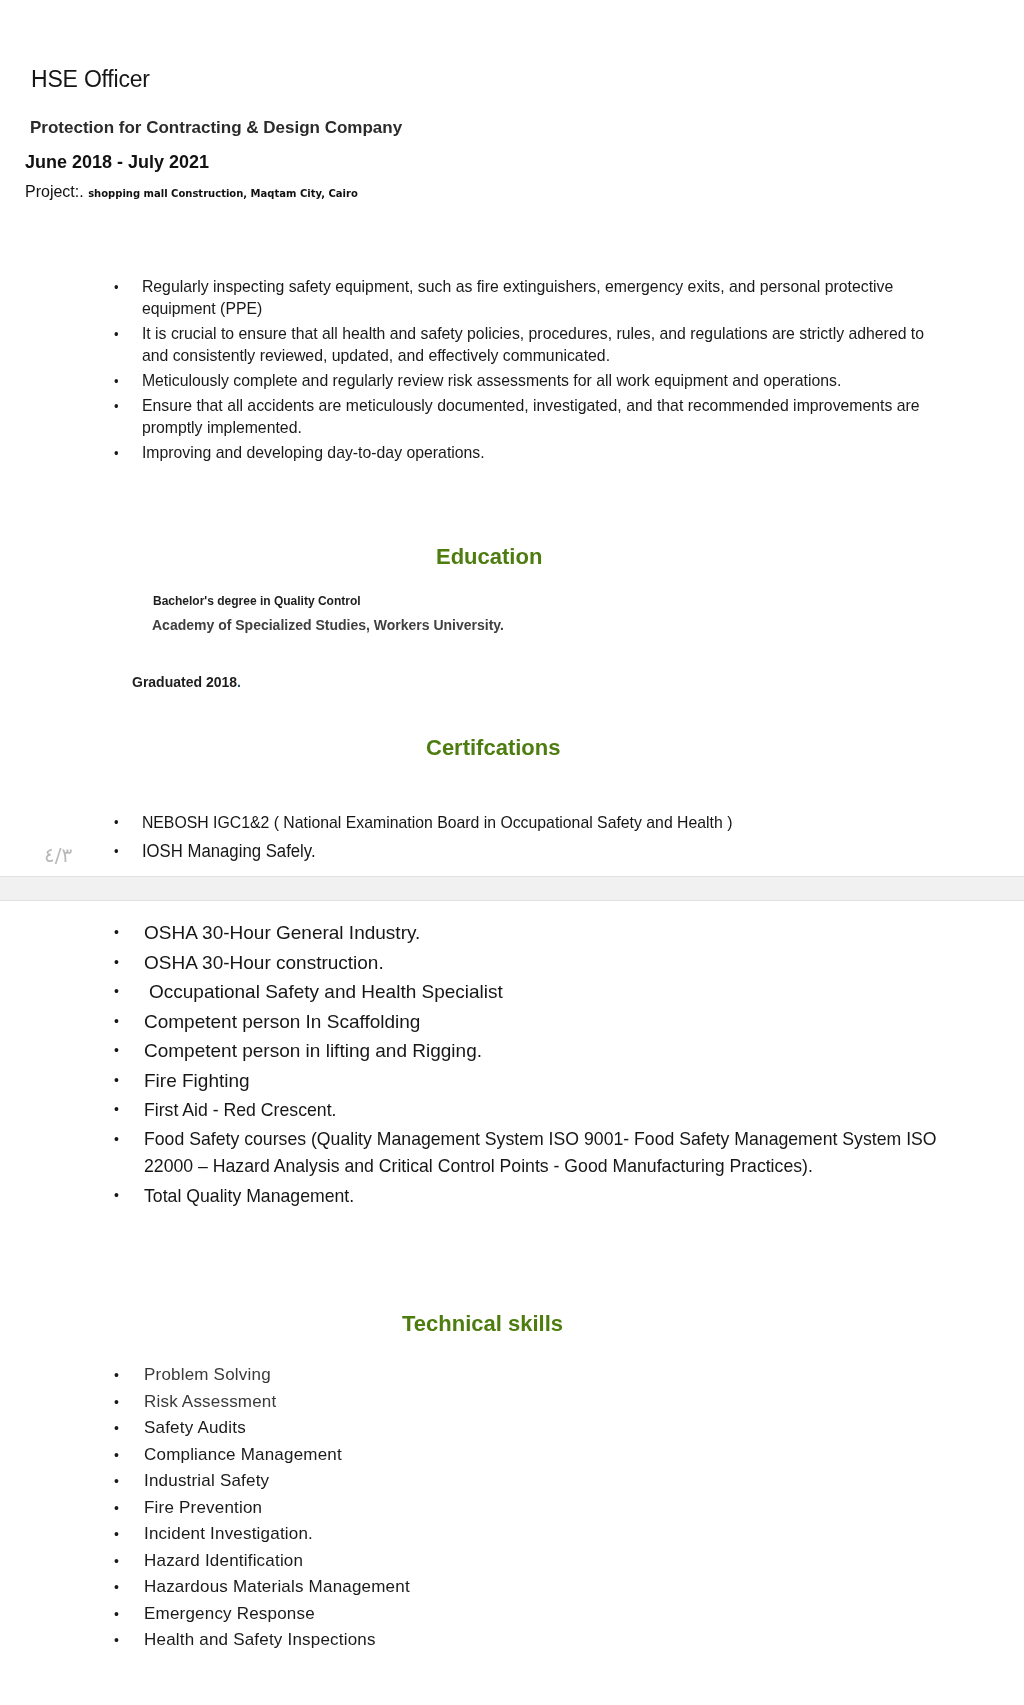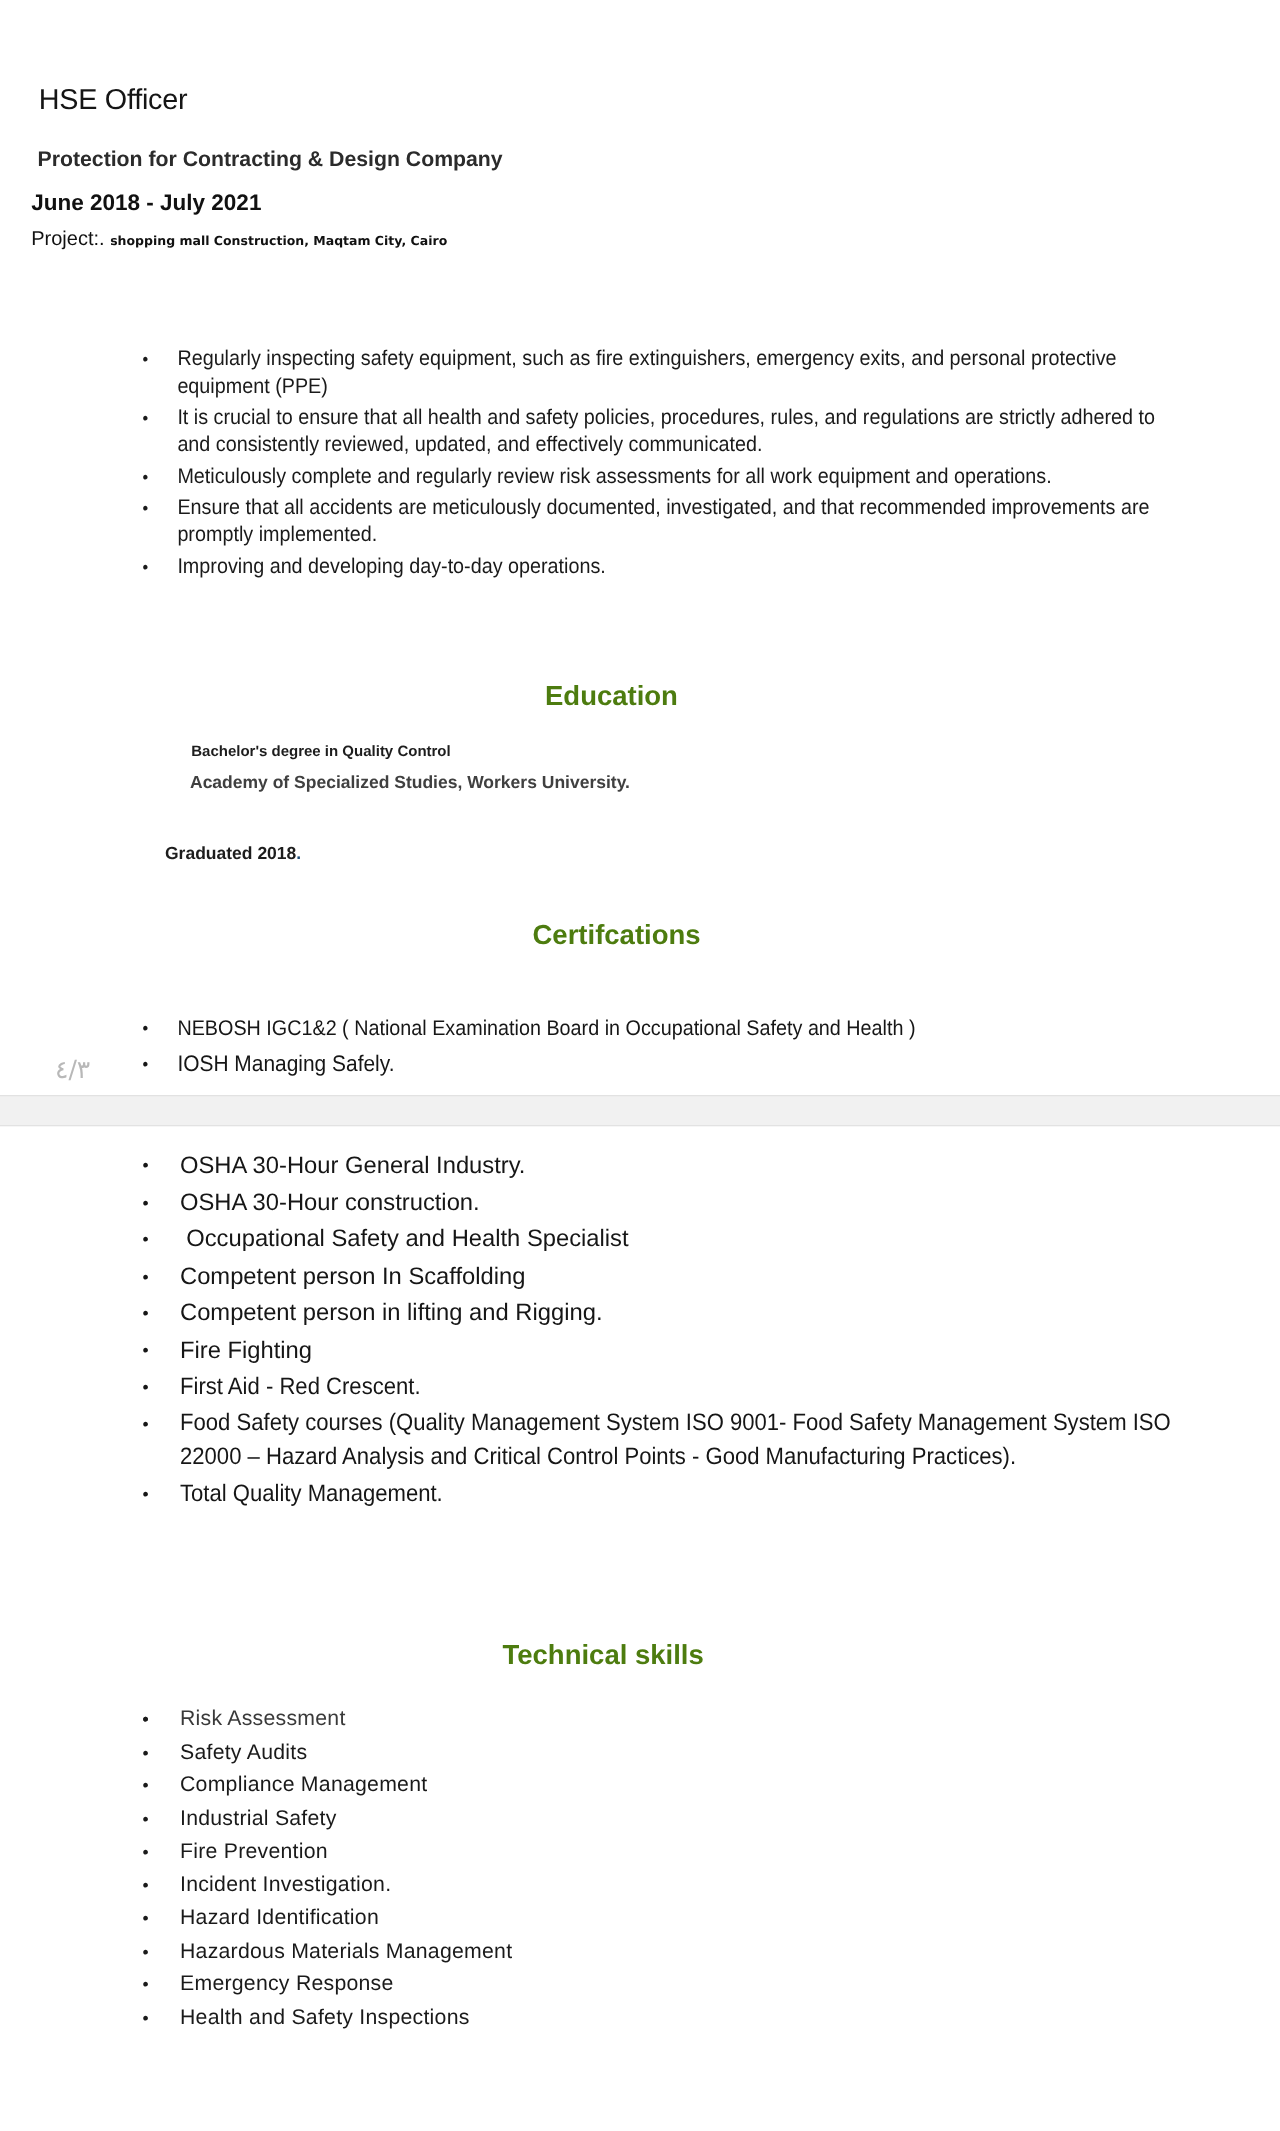--- a/index.html
+++ b/index.html
@@ -158,20 +158,21 @@
       <span class="bullet">•</span>
       <span class="txt">Food Safety courses (Quality Management System ISO 9001- Food Safety Management System ISO 22000 – Hazard Analysis and Critical Control Points - Good Manufacturing Practices).</span>
     </li>
   <li class="narrow"><span class="bullet">•</span><span class="txt">Total Quality Management.</span></li>
 </ul>
 
 <div class="abs section-heading h-tech">Technical skills</div>
 <ul class="blist tech">
   <li>
       <span class="bullet">•</span>
+      <span class="txt">Problem Solving</span>
     </li>
   <li>
       <span class="bullet">•</span>
       <span class="txt">Risk Assessment</span>
     </li>
   <li>
       <span class="bullet">•</span>
       <span class="txt">Safety Audits</span>
     </li>
   <li>

